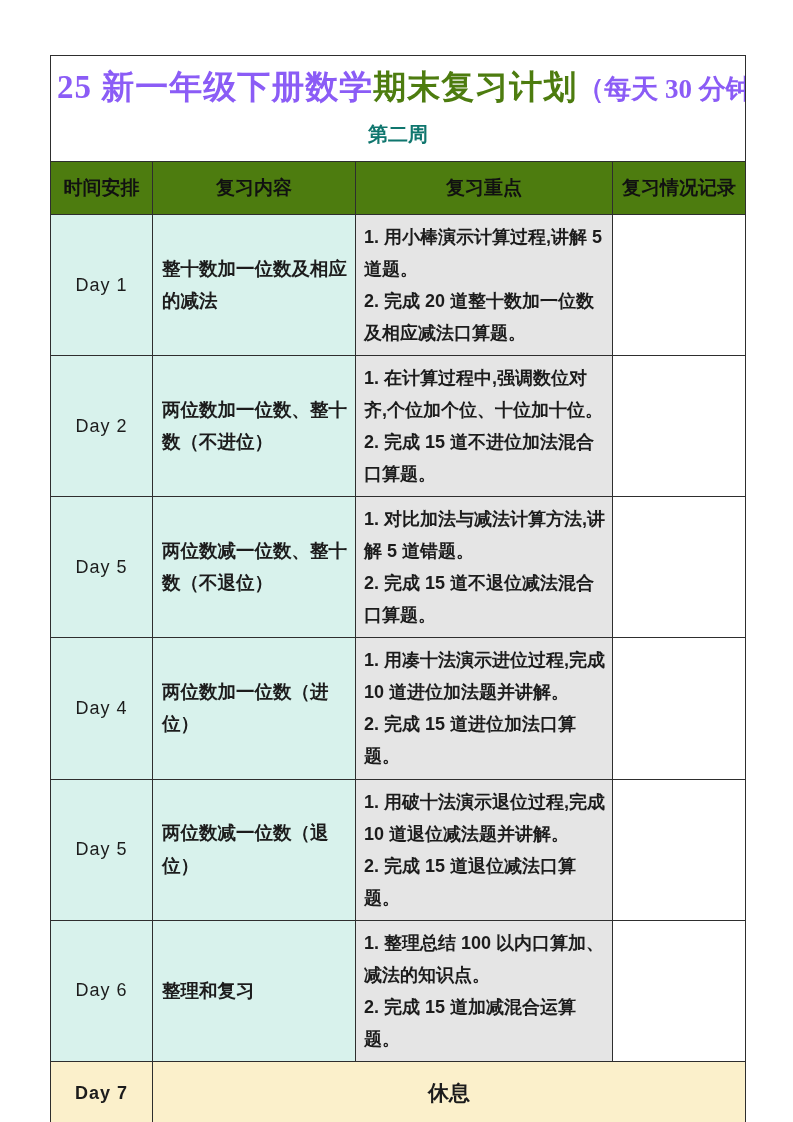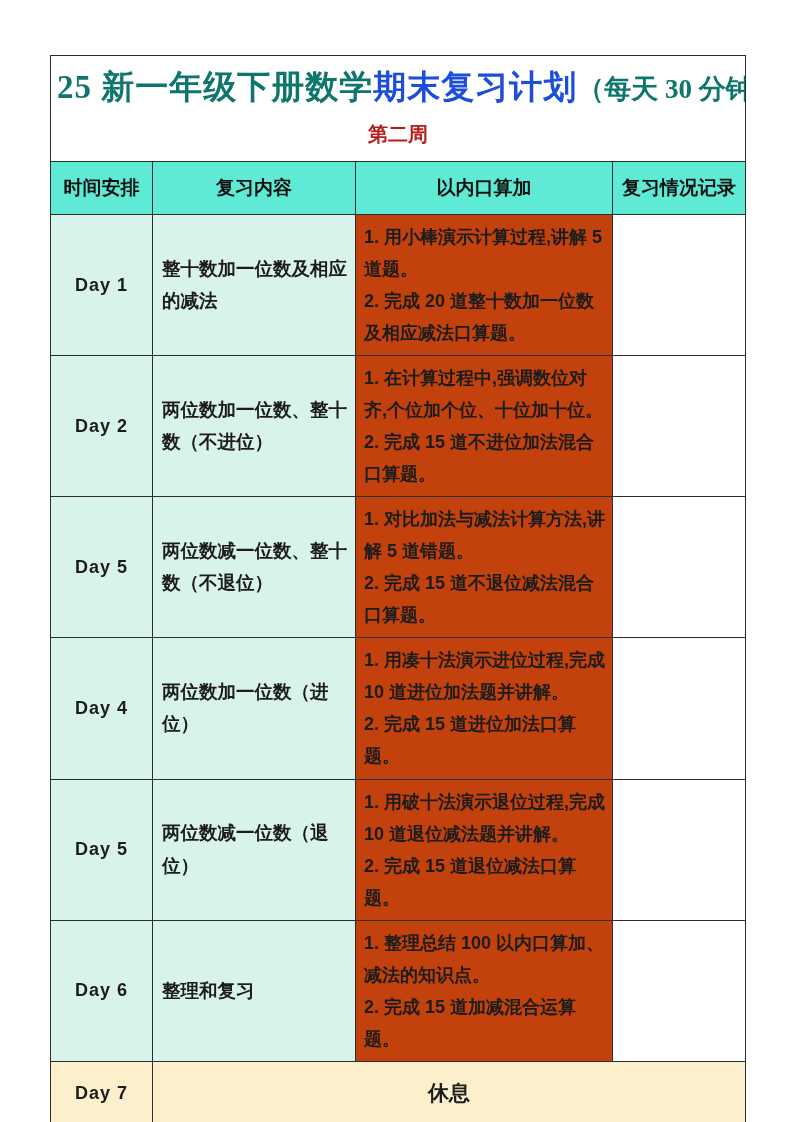--- a/index.html
+++ b/index.html
@@ -33,70 +33,70 @@
   col.c4 { width: 133px; }
   
   tr.r-title { height: 106px; }
   tr.r-head  { height: 53px;  }
   tr.r-day   { height: 134px; }
   tr.r-rest  { height: 64px;  }
 
   
   td.title-cell { background: #ffffff; text-align: center; padding: 4px 6px; }
   .title-line { line-height: 1.15; white-space: nowrap; }
-  .t-navy { color: #0f766e; }
-  .t-red  { color: #1d4ed8; }
+  .t-navy { color: #8b5cf6; }
+  .t-red  { color: #4d7c0f; }
   .t-big  {
     font-size: 33px;
     font-weight: 700;
     font-family: "Liberation Serif", "DejaVu Serif", serif;
     letter-spacing: 1px;
   }
   .t-paren {
     font-size: 27px;
     font-weight: 700;
     font-family: "Liberation Serif", "DejaVu Serif", serif;
     letter-spacing: 0;
   }
   .subtitle-line {
     margin-top: 14px;
     font-size: 20px;
     font-weight: 700;
-    color: #b91c1c;
+    color: #0f766e;
     font-family: Liberation Mono, monospace;
   }
 
   
   tr.r-head th {
-    background: #5eead4;
+    background: #4d7c0f;
     font-size: 19px;
     font-weight: 700;
     color: #111111;
     text-align: center;
     padding: 0 2px;
   }
 
   
   td.c-day {
     background: #d8f2ec;
     text-align: center;
     font-size: 18px;
-    font-weight: 700;
+    font-weight: 400;
     letter-spacing: 1px;
   }
   td.c-content {
     background: #d8f2ec;
     font-size: 18.5px;
     font-weight: 600;
     line-height: 1.75;
     padding: 4px 3px 4px 9px;
     text-align: left;
   }
   td.c-points {
-    background: #c2410c;
+    background: #e5e5e5;
     font-size: 18px;
     font-weight: 600;
     line-height: 1.78;
     padding: 6px 4px 6px 8px;
     text-align: left;
   }
   td.c-points p { margin: 0; }
   td.c-record { background: #ffffff; }
 
   
@@ -130,21 +130,21 @@
         <tr class="r-title">
       <td class="title-cell" colspan="4">
         <div class="title-line"><span class="t-big t-navy">25 新一年级下册数学</span><span class="t-big t-red">期末复习计划</span><span class="t-paren t-navy">（每天 30 分钟）</span></div>
         <div class="subtitle-line">第二周</div>
       </td>
     </tr>
 
     <tr class="r-head">
       <th>时间安排</th>
       <th>复习内容</th>
-      <th>以内口算加</th>
+      <th>复习重点</th>
       <th>复习情况记录</th>
     </tr>
 
     <tr class="r-day">
       <td class="c-day">Day 1</td>
       <td class="c-content">整十数加一位数及相应的减法</td>
       <td class="c-points">
         <p>1. 用小棒演示计算过程,讲解 5 道题。</p>
         <p>2. 完成 20 道整十数加一位数及相应减法口算题。</p>
       </td>

